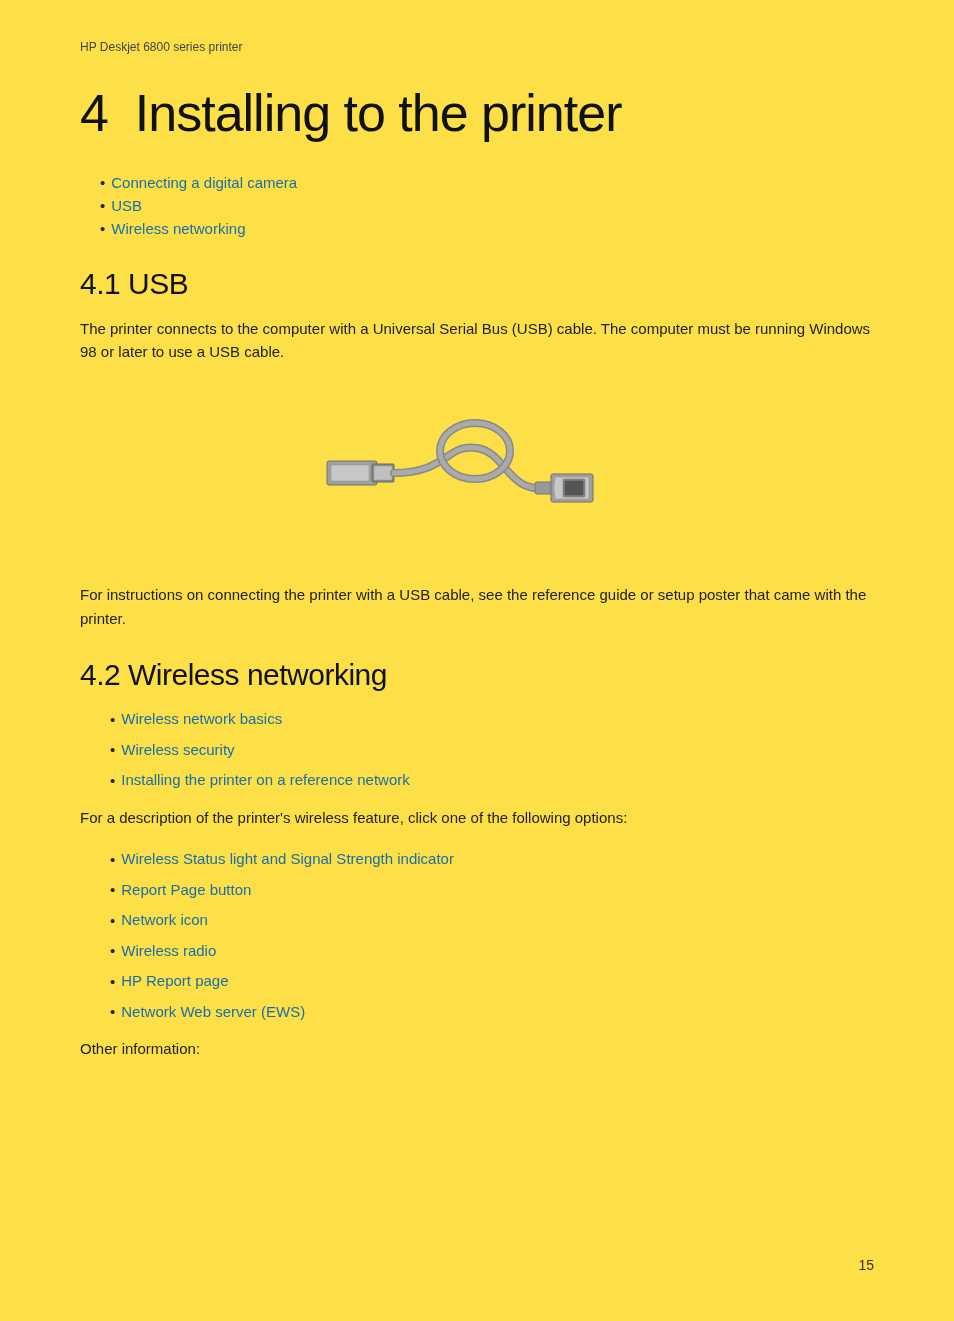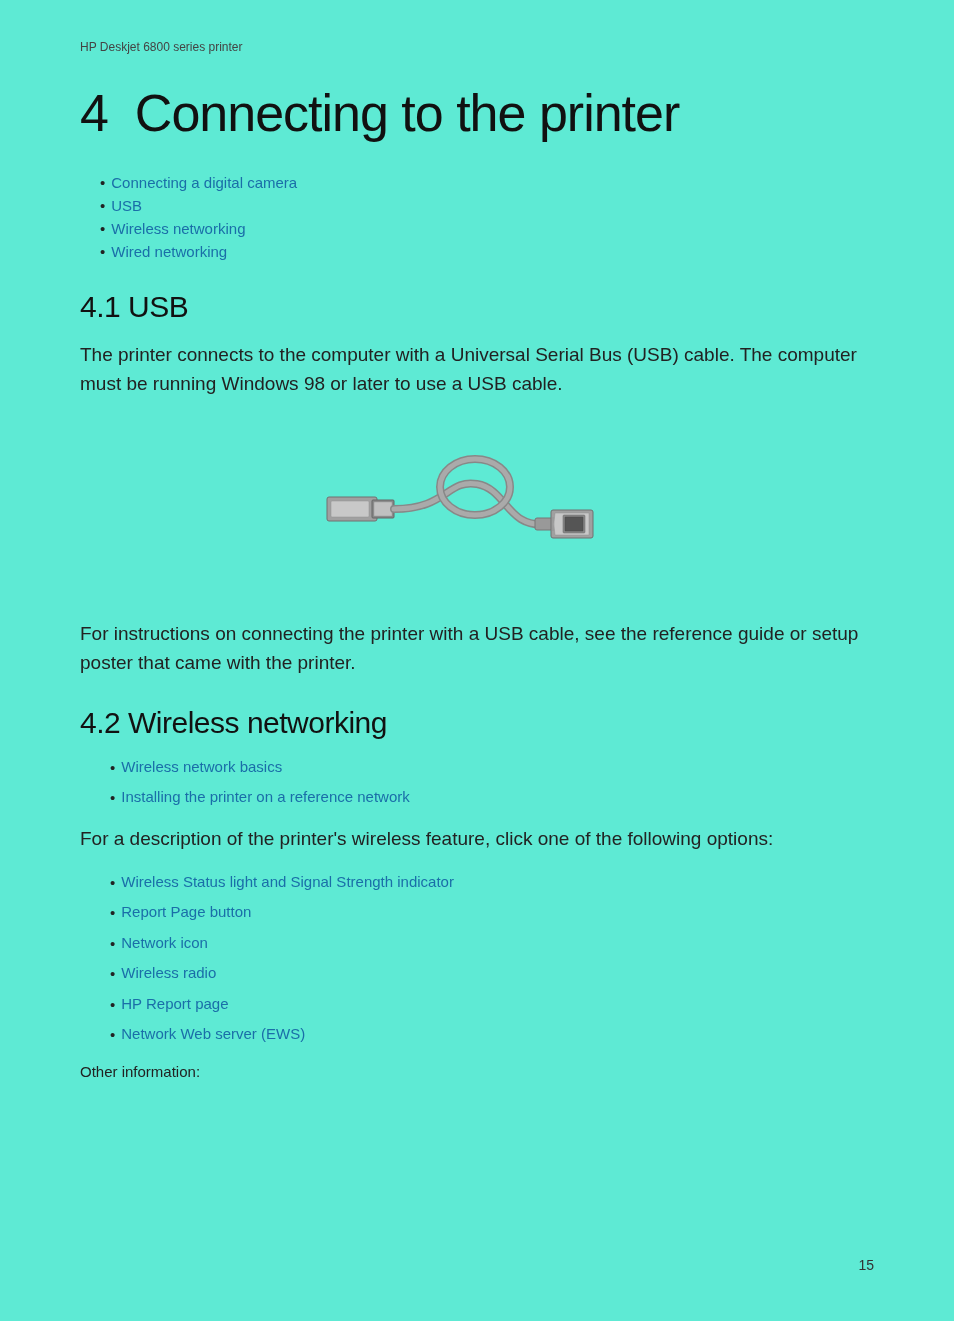--- a/index.html
+++ b/index.html
@@ -14,21 +14,21 @@
       font-size: 15px;
       color: #222222;
       width: 954px;
       min-height: 1321px;
       padding: 0;
     }
 
     .page-container {
       width: 954px;
       min-height: 1321px;
-      background: #5eead4;
+      background: #fde047;
       padding: 40px 80px 64px 80px;
       position: relative;
     }
 
     .page-header {
       font-size: 12px;
       color: #444;
       margin-bottom: 30px;
       border-bottom: none;
     }
@@ -65,21 +65,21 @@
     .section-title {
       font-size: 30px;
       font-weight: 400;
       color: #111;
       margin-bottom: 16px;
       margin-top: 16px;
       letter-spacing: -0.5px;
     }
 
     .body-text {
-      font-size: 19px;
+      font-size: 15px;
       line-height: 1.55;
       color: #222;
       margin-bottom: 18px;
     }
 
     .link {
       color: #1a6ea8;
       text-decoration: none;
       cursor: pointer;
     }
@@ -99,21 +99,21 @@
     .bullet-list {
       list-style: none;
       margin: 8px 0 14px 30px;
       padding: 0;
     }
 
     .bullet-list li {
       margin-bottom: 7px;
       font-size: 15px;
       display: flex;
-      align-items: flex-start;
+      align-items: center;
       gap: 6px;
       line-height: 1.5;
     }
 
     .bullet-list li::before {
       content: "•";
       color: #222;
       font-size: 15px;
       flex-shrink: 0;
       margin-top: 1px;
@@ -140,35 +140,32 @@
 </head>
 <body>
 
 <div class="page-container">
 
   <div class="page-header">
     <span>HP Deskjet 6800 series printer</span>
   </div>
 
   <h1 class="chapter-title">
-    <span>4</span>&nbsp;&nbsp;<span>Connecting to the printer</span>
+    <span>4</span>&nbsp;&nbsp;<span>Installing to the printer</span>
   </h1>
 
   <ul class="toc-list">
     <li>
       <a class="link">Connecting a digital camera</a>
     </li>
     <li>
       <a class="link">USB</a>
     </li>
     <li>
       <a class="link">Wireless networking</a>
-    </li>
-    <li>
-      <a class="link">Wired networking</a>
     </li>
   </ul>
 
   <h2 class="section-title">4.1  USB</h2>
 
   <p class="body-text">The printer connects to the computer with a Universal Serial Bus (USB) cable. The computer must be running Windows 98 or later to use a USB cable.</p>
 
   <div class="usb-image-container">
     <svg class="usb-cable-svg" viewBox="0 0 320 160" xmlns="http://www.w3.org/2000/svg">
 
@@ -205,20 +202,23 @@
 
   <div class="section-separator"></div>
   <h2 class="section-title">4.2  Wireless networking</h2>
 
 
   <ul class="bullet-list">
     <li>
       <a class="link">Wireless network basics</a>
     </li>
     <li>
+      <a class="link">Wireless security</a>
+    </li>
+    <li>
       <a class="link">Installing the printer on a reference network</a>
     </li>
   </ul>
 
   <p class="body-text">For a description of the printer's wireless feature, click one of the following options:</p>
 
   <ul class="bullet-list">
     <li>
       <a class="link">Wireless Status light and Signal Strength indicator</a>
     </li>

